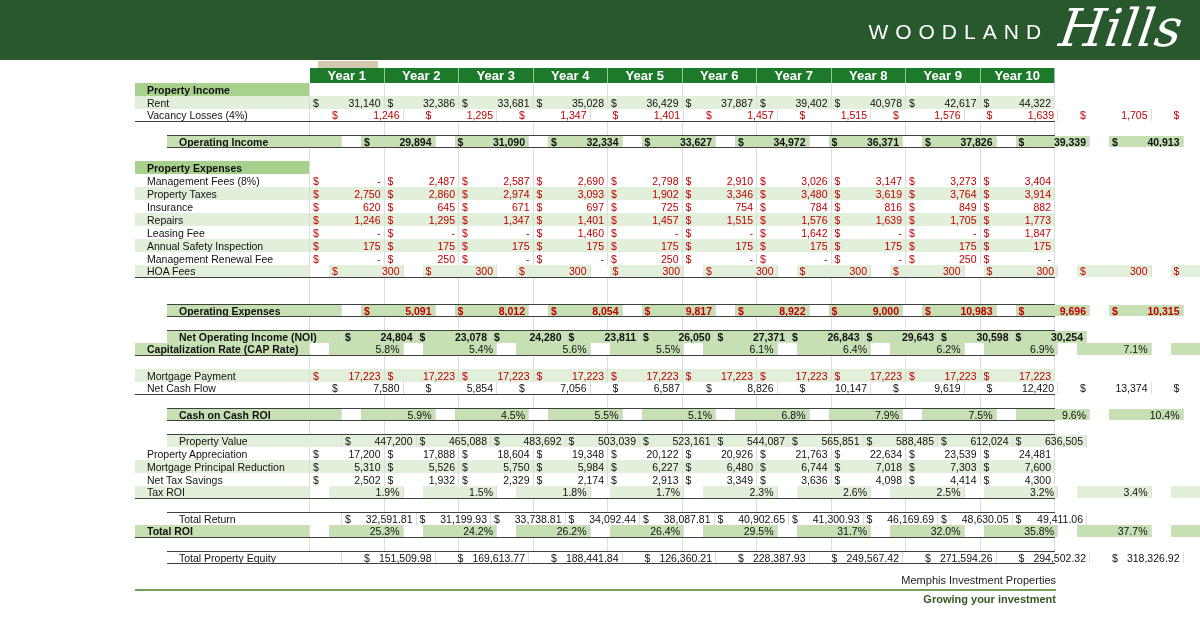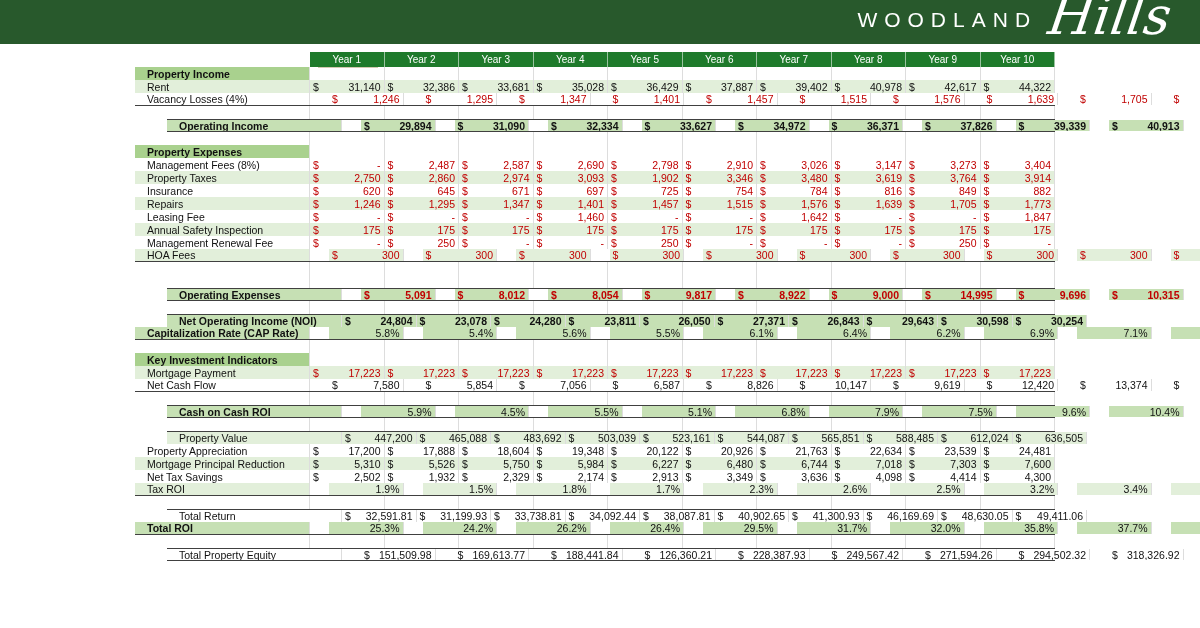--- a/index.html
+++ b/index.html
@@ -11,37 +11,37 @@
     --value-red:#C00000;
     --line-green:#76A05E;
     --tagline-green:#375623;
     --tan:#D2C9B0;
     --grid:#DDDDDD;
     --dark-border:#404040;
   }
   *{margin:0;padding:0;box-sizing:border-box;}
   html,body{width:1200px;height:628px;background:#fff;overflow:hidden;
     font-family:"Liberation Sans", sans-serif;}
-  .banner{height:44px;background:var(--banner-green);display:flex;align-items:flex-start;
-    justify-content:flex-end;padding-right:29px;position:relative;}
+  .banner{height:60px;background:var(--banner-green);display:flex;align-items:center;
+    justify-content:flex-end;padding-right:18px;position:relative;}
   .brand{display:flex;align-items:center;color:#fff;}
   .brand-primary{font-size:21px;letter-spacing:7px;font-weight:400;margin-right:12px;margin-top:4px;}
   .brand-script{font-family:"DejaVu Serif", serif;font-style:italic;font-weight:200;
     font-size:52px;line-height:40px;transform:skewX(-8deg);margin-top:-4px;}
   .tan-notch{position:absolute;left:318px;top:61px;width:60px;height:7px;background:var(--tan);}
   .sheet{position:relative;padding-left:135px;padding-top:8px;}
   .ptable{width:920px;}
   .trow{display:grid;grid-template-columns:175px repeat(10,74.5px);height:13px;}
   .trow.hdr{height:15px;}
   .trow.bt{border-top:1px solid var(--dark-border);margin-left:32px;}
   .trow.bb{border-bottom:1px solid var(--dark-border);gap:19px;}
   .cell{height:100%;display:flex;align-items:center;justify-content:space-between;
     padding:0 3px;border-right:1px solid var(--grid);font-size:10.5px;color:#111;overflow:hidden;}
   .labelc{justify-content:flex-start;padding-left:12px;white-space:nowrap;}
-  .ycell{background:var(--header-green);color:#fff;font-weight:normal;font-size:10px;
+  .ycell{background:var(--header-green);color:#fff;font-weight:bold;font-size:13px;
     display:flex;align-items:center;justify-content:center;height:100%;
     border-right:1px solid rgba(255,255,255,.55);}
   .corner{border-right:none;}
   .sec .labelc{background:var(--section-green);font-weight:bold;}
   .shade .cell{background:var(--row-green);}
   .tot .cell{background:var(--total-green);}
   .tot .labelc{font-weight:bold;}
   .tot .val,.tot .dollar{font-weight:bold;}
   .red .val,.red .dollar{color:var(--value-red);}
   .dollar{flex:0 0 auto;}
@@ -651,21 +651,21 @@
         <div class="cell">
           <span class="dollar">$</span>
           <span class="val">8,922</span>
         </div>
         <div class="cell">
           <span class="dollar">$</span>
           <span class="val">9,000</span>
         </div>
         <div class="cell">
           <span class="dollar">$</span>
-          <span class="val">14,995</span>
+          <span class="val">10,983</span>
         </div>
         <div class="cell">
           <span class="dollar">$</span>
           <span class="val">9,696</span>
         </div>
         <div class="cell">
           <span class="dollar">$</span>
           <span class="val">10,315</span>
         </div>
         <div class="cell">
@@ -768,33 +768,20 @@
         <div class="cell"></div>
         <div class="cell"></div>
         <div class="cell"></div>
         <div class="cell"></div>
         <div class="cell"></div>
         <div class="cell"></div>
         <div class="cell"></div>
         <div class="cell"></div>
         <div class="cell"></div>
       </div>
-      <div class="trow sec">
-        <div class="cell labelc">Key Investment Indicators</div>
-        <div class="cell"></div>
-        <div class="cell"></div>
-        <div class="cell"></div>
-        <div class="cell"></div>
-        <div class="cell"></div>
-        <div class="cell"></div>
-        <div class="cell"></div>
-        <div class="cell"></div>
-        <div class="cell"></div>
-        <div class="cell"></div>
-      </div>
       <div class="trow shade red">
         <div class="cell labelc">Mortgage Payment</div>
         <div class="cell">
           <span class="dollar">$</span>
           <span class="val">17,223</span>
         </div>
         <div class="cell">
           <span class="dollar">$</span>
           <span class="val">17,223</span>
         </div>
@@ -1277,13 +1264,18 @@
         <div class="cell">
           <span class="dollar">$</span>
           <span class="val">318,326.92</span>
         </div>
         <div class="cell">
           <span class="dollar">$</span>
           <span class="val">343,104.62</span>
         </div>
       </div>
     </div>
+  <div class="footer">
+    <div class="company">Memphis Investment Properties</div>
+    <div class="rule"></div>
+    <div class="tagline">Growing your investment</div>
+  </div>
 </div>
 
 </body></html>

